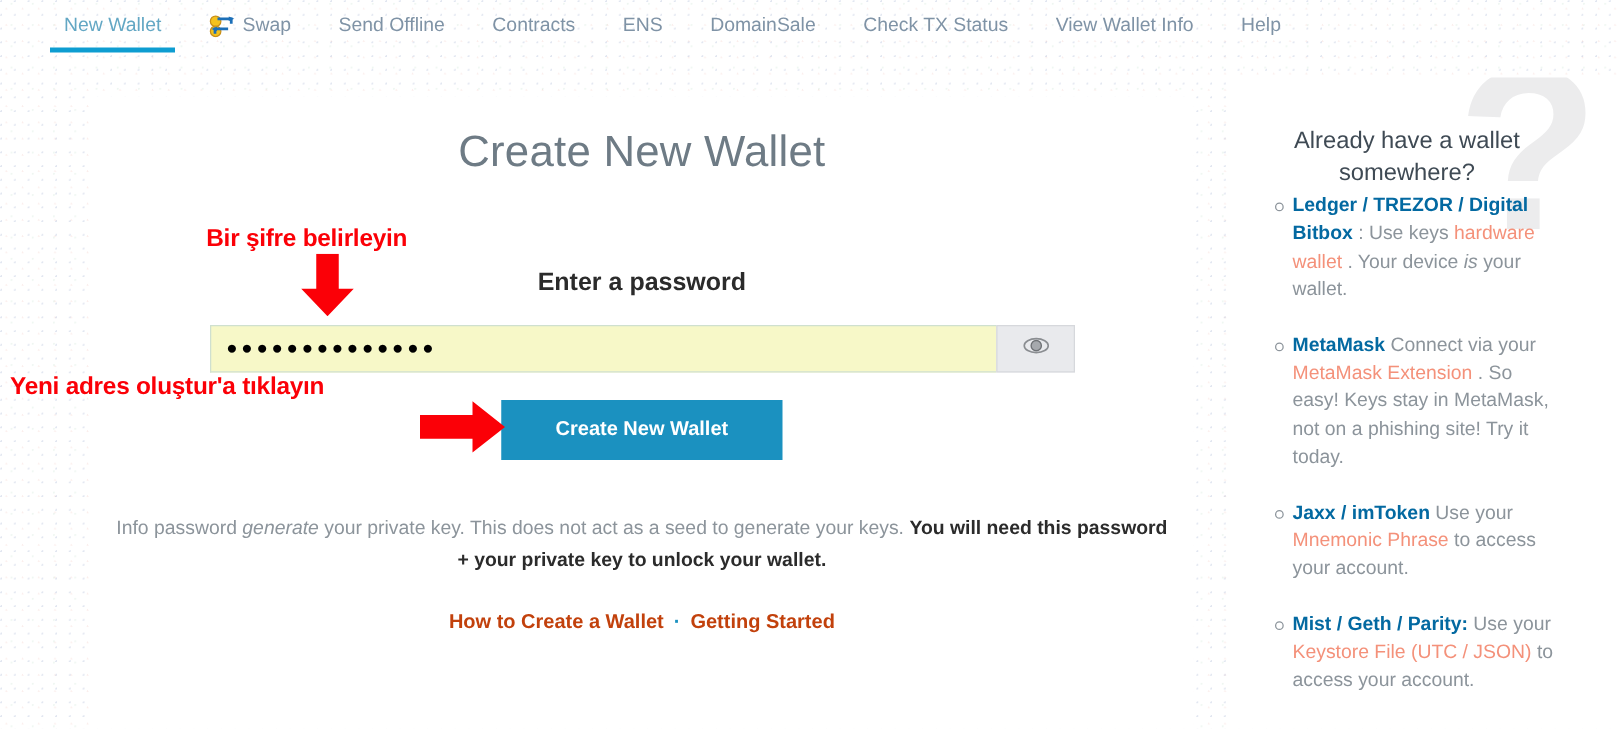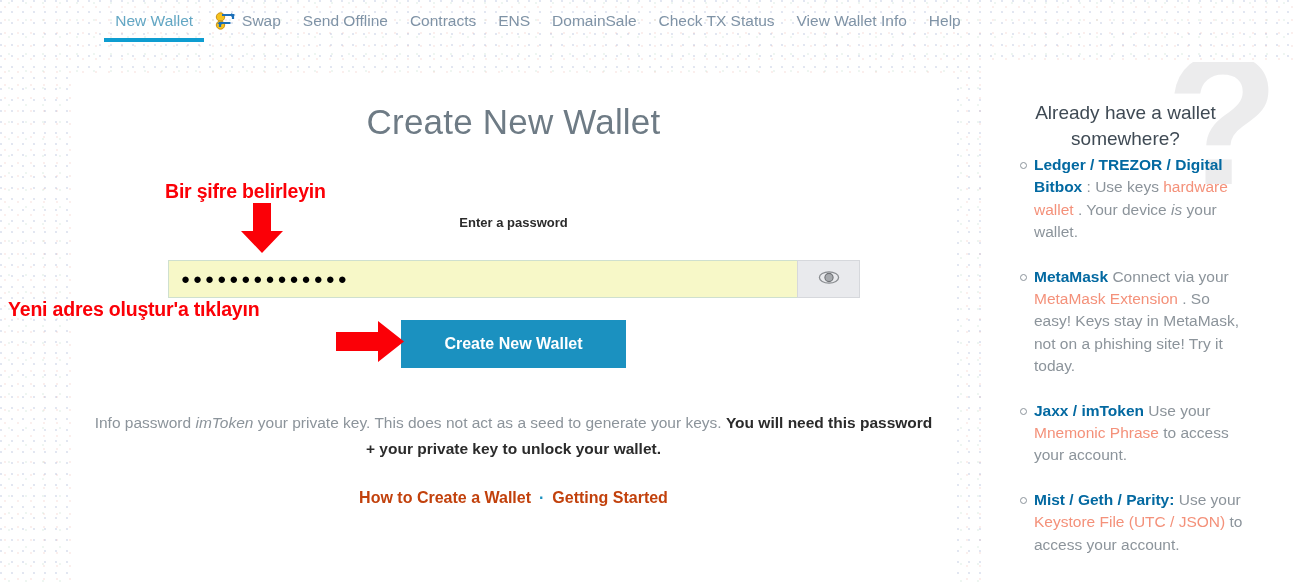--- a/index.html
+++ b/index.html
@@ -20,21 +20,21 @@
   }
 
   
   #nav {
     position: absolute;
     left: 0; top: 0;
     width: 1076px; height: 47px;
     display: flex;
     align-items: flex-start;
     justify-content: center;
-    gap: 0px;
+    gap: 16px;
     padding-top: 8px;
   }
   .nav-item {
     position: relative;
     font-size: 15.5px;
     color: #7f93a6;
     padding: 2px 11px 0 11px;
     white-space: nowrap;
     line-height: 22px;
     display: flex;
@@ -65,21 +65,21 @@
     text-align: center;
     font-size: 35px;
     font-weight: 300;
     color: #6e7b85;
     letter-spacing: 0.2px;
   }
   #pw-label {
     position: absolute;
     left: 0; top: 138px; width: 883px;
     text-align: center;
-    font-size: 13px;
+    font-size: 20px;
     font-weight: bold;
     color: #2b2b2b;
   }
 
   
   #pw-row {
     position: absolute;
     left: 96px; top: 183px;
     width: 692px; height: 38px;
     display: flex;
@@ -293,21 +293,21 @@
           <ellipse cx="11" cy="7.5" rx="9.6" ry="5.6" fill="none" stroke="#8a8d91" stroke-width="1.3"></ellipse>
           <circle cx="11" cy="7.5" r="4.1" fill="#a6a9ad" stroke="#6f7276" stroke-width="1.1"></circle>
         </svg>
       </span>
     </div>
   </div>
 
   <button id="create-btn">Create New Wallet</button>
 
   <div id="explain">
-    <span>Info password </span><em>imToken</em><span> your private key. This does not act as a seed to generate your keys. </span><b>You will need this password + your private key to unlock your wallet.</b>
+    <span>Info password </span><em>generate</em><span> your private key. This does not act as a seed to generate your keys. </span><b>You will need this password + your private key to unlock your wallet.</b>
   </div>
 
   <div id="links">
     <a>How to Create a Wallet</a><span class="sep">·</span><a>Getting Started</a>
   </div>
 </div>
 
 <div id="sidebar">
   <div id="q-watermark">?</div>
   <div id="sb-title">Already have a wallet somewhere?</div>

